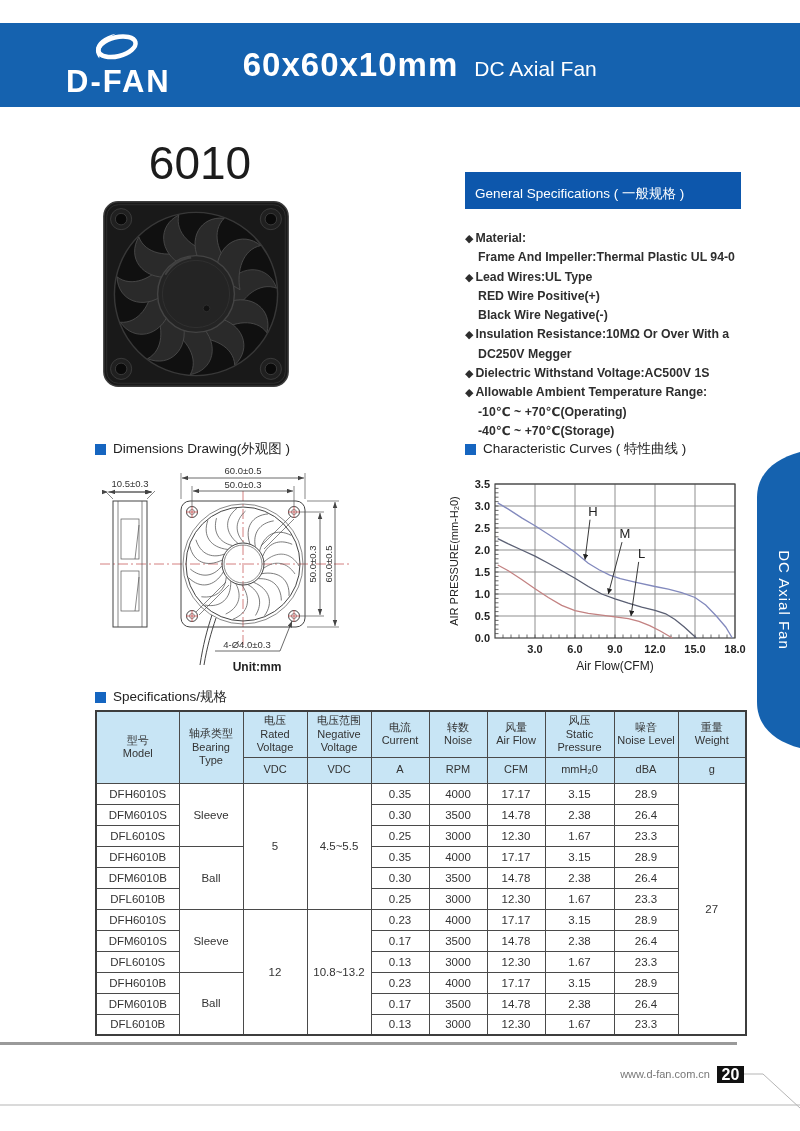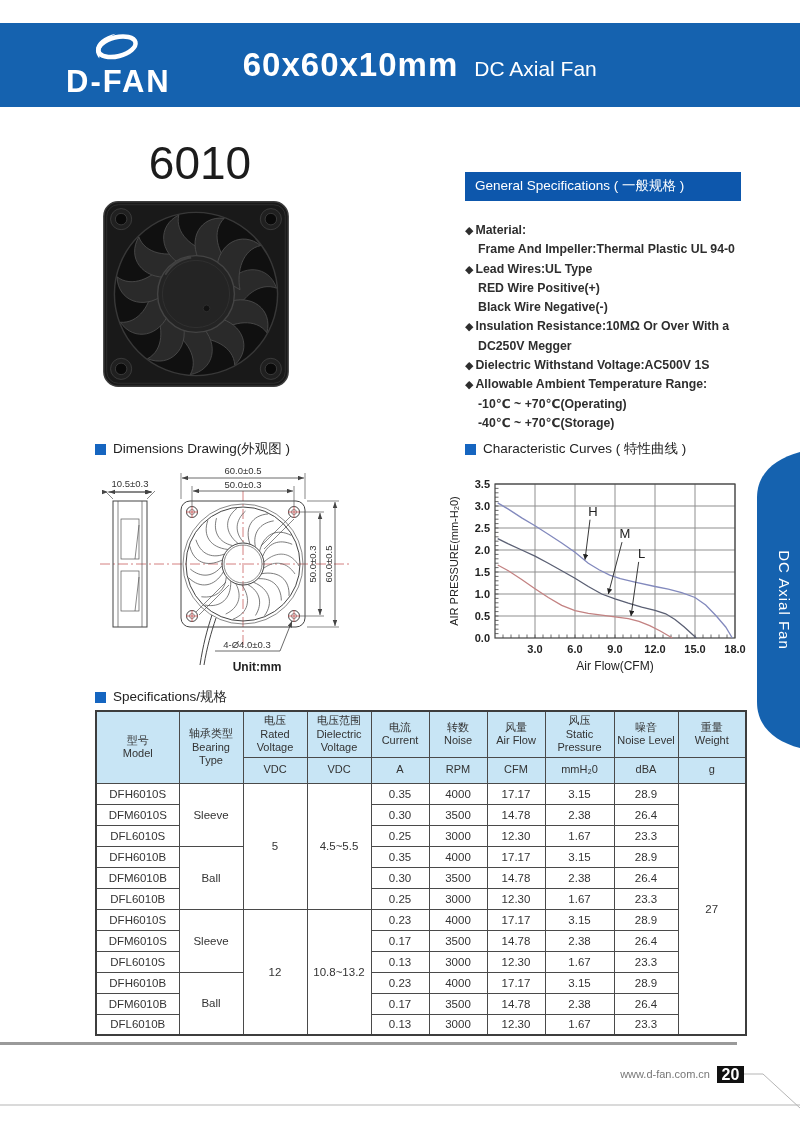--- a/index.html
+++ b/index.html
@@ -15,21 +15,21 @@
   .doc-title { color:#fff; font-size:33px; font-weight:700; margin-left:72px; letter-spacing:1px; }
   .doc-subtitle { color:#fff; font-size:21px; font-weight:400; margin-left:16px; padding-top:8px; }
 
   
   .model-title { position:absolute; left:140px; top:136px; width:120px; text-align:center;
                  font-size:46px; color:#1c1c1c; font-weight:400; }
   .fan-photo { position:absolute; left:100px; top:198px; }
 
   
   .gs-panel { position:absolute; left:465px; top:172px; width:276px; }
-  .gs-title { background:#0d57ac; color:#fff; font-size:13.5px; padding:5px 10px 6px 10px; }
+  .gs-title { background:#0d57ac; color:#fff; font-size:13.5px; padding:13px 10px 6px 10px; }
   .gs-list { margin-top:20px;font-weight:bold; }
   .gs-line { font-size:12.3px; color:#2e2e2e; line-height:19.3px; white-space:nowrap; }
   .gs-line .bchar { font-size:11px; margin-right:2px; }
   .gs-line.cont { padding-left:13px; }
 
   
   .sec-head { position:absolute; display:flex; align-items:center; }
   .sec-square { width:11px; height:11px; background:#1565c0; margin-right:7px; }
   .sec-text { font-size:13.5px; color:#222; }
 
@@ -388,21 +388,21 @@
           <col style="width:58px">
           <col style="width:69px">
       <col style="width:64px">
           <col style="width:68px">
     </colgroup>
     <thead>
       <tr class="hrow1">
         <td rowspan="2"><span>型号</span><br><span>Model</span></td>
         <td rowspan="2"><span>轴承类型</span><br><span>Bearing</span><br><span>Type</span></td>
         <td><span>电压</span><br><span>Rated</span><br><span>Voltage</span></td>
-        <td><span>电压范围</span><br><span>Dielectric</span><br><span>Voltage</span></td>
+        <td><span>电压范围</span><br><span>Negative</span><br><span>Voltage</span></td>
         <td><span>电流</span><br><span>Current</span></td>
         <td><span>转数</span><br><span>Noise</span></td>
         <td><span>风量</span><br><span>Air Flow</span></td>
         <td><span>风压</span><br><span>Static</span><br><span>Pressure</span></td>
         <td><span>噪音</span><br><span>Noise Level</span></td>
         <td><span>重量</span><br><span>Weight</span></td>
       </tr>
       <tr class="hrow2">
         <td>VDC</td>
         <td>VDC</td>

